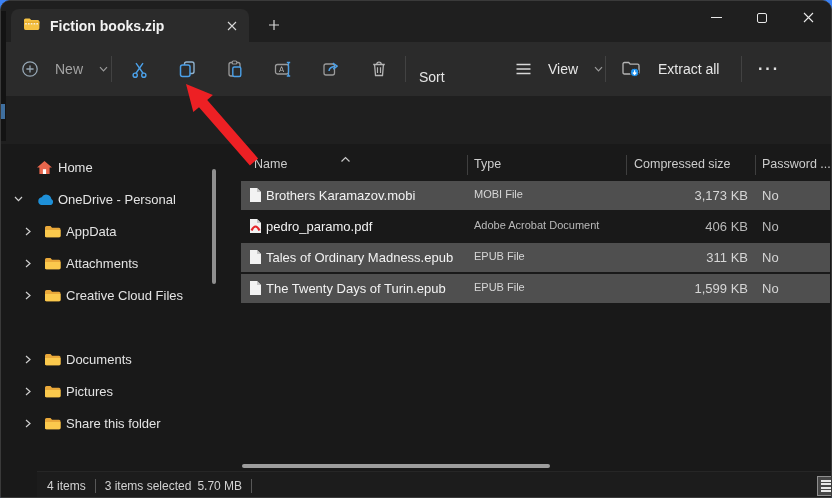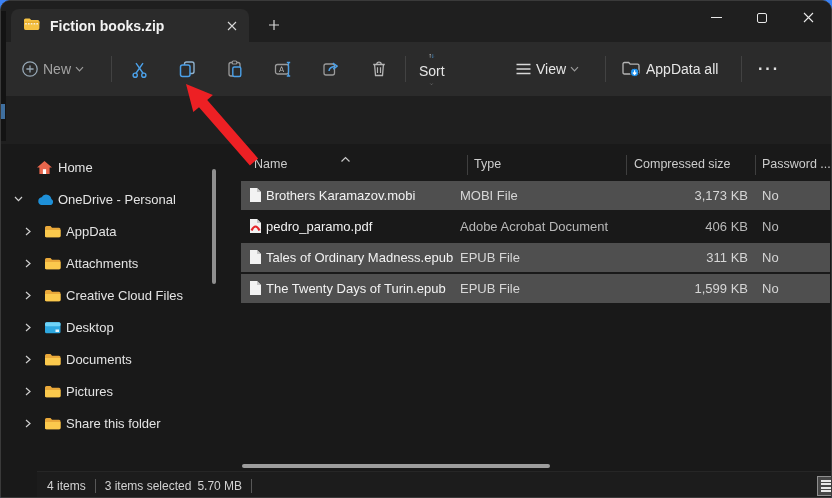--- a/index.html
+++ b/index.html
@@ -29,21 +29,21 @@
   .winbtn { width:46px; height:33px; border:none; background:transparent; display:flex;
             align-items:center; justify-content:center; cursor:pointer; }
   .min-glyph { width:11px; height:1px; background:#e8e8e8; }
   .max-glyph { width:10px; height:10px; border:1px solid #e8e8e8; border-radius:2px; }
 
   
   .commandbar { position:absolute; left:0; top:41px; width:100%; height:54px; background:#2b2b2b; }
   .cmd-sep { position:absolute; top:14px; width:1px; height:26px; background:#424242; }
   .cmd-btn { position:absolute; top:11px; height:32px; border:none; background:transparent;
              border-radius:4px; display:flex; align-items:center; cursor:pointer;
-             font-size:14px; color:#e6e6e6; padding:0 8px; gap:4px; }
+             font-size:14px; color:#e6e6e6; padding:0 8px; gap:16px; }
   .icon-btn { position:absolute; top:9px; width:40px; height:36px; border:none; background:transparent;
               border-radius:4px; display:flex; align-items:center; justify-content:center; cursor:pointer; }
   .new-label { color:#a3a3a3; }
   .more-dots { font-size:16px; color:#e0e0e0; letter-spacing:2px; font-weight:700; }
 
   
   .addressrow { position:absolute; left:0; top:95px; width:100%; height:48px; background:#1f1f1f; }
   .nav-btn { position:absolute; top:106px; width:28px; height:28px; border:none; background:transparent;
              border-radius:4px; display:flex; align-items:center; justify-content:center;
              cursor:pointer; font-size:16px; color:#e6e6e6; }
@@ -82,21 +82,21 @@
   
   .main { position:absolute; left:240px; top:0; width:592px; height:100%; }
   .colheader { position:absolute; left:0; top:7px; width:589px; height:28px; }
   .colh-label { position:absolute; top:6px; font-size:12.5px; color:#cccccc; cursor:pointer; white-space:nowrap; }
   .colh-sep { position:absolute; top:4px; width:1px; height:20px; background:#3f3f3f; }
   .sort-caret { position:absolute; left:99px; top:-2px; }
   .frow { position:absolute; left:0; width:589px; height:29px; cursor:pointer; }
   .frow.selected { background:#4f4f4f; }
   .f-icon { position:absolute; left:8px; top:6px; }
   .f-name { position:absolute; left:25px; top:7px; font-size:13px; color:#f2f2f2; white-space:nowrap; }
-  .f-type { position:absolute; left:219px; top:7px; font-size:13px; color:#b9b9b9; white-space:nowrap; }
+  .f-type { position:absolute; left:233px; top:7px; font-size:11px; color:#b9b9b9; white-space:nowrap; }
   .frow.selected .f-type { color:#d6d6d6; }
   .f-size { position:absolute; left:385px; top:7px; width:122px; font-size:13px; color:#b9b9b9; text-align:right; }
   .frow.selected .f-size { color:#d6d6d6; }
   .f-pw { position:absolute; left:521px; top:7px; font-size:13px; color:#b9b9b9; }
   .frow.selected .f-pw { color:#d6d6d6; }
   .hscrollbar { position:absolute; left:1px; top:320px; width:308px; height:4px; background:#9d9d9d;
                 border-radius:2px; cursor:pointer; }
 
   
   .statusbar { position:absolute; left:0; top:470px; width:100%; height:28px; background:#1c1c1c;
@@ -234,21 +234,21 @@
           </svg>
       </button>
       <span class="cmd-sep" style="left:604px;"></span>
 
       <button class="cmd-btn" style="left:612px;">
         <svg width="21" height="18" viewBox="0 0 21 18">
           <path d="M2 4 q0-1.5 1.5-1.5 h4.2 l1.5 1.6 h7.3 q1.5 0 1.5 1.5 v6.9 q0 1.5-1.5 1.5 H3.5 Q2 14 2 12.5 Z" fill="none" stroke="#b5b5b5" stroke-width="1.3"></path>
           <circle cx="13.6" cy="12.4" r="4.1" fill="#2196f3" stroke="#2b2b2b" stroke-width="1"></circle>
           <path d="M13.6 10.3 V14 M11.9 12.5 L13.6 14.3 L15.3 12.5" fill="none" stroke="#ffffff" stroke-width="1.2"></path>
         </svg>
-        <span>AppData all</span>
+        <span>Extract all</span>
       </button>
       <span class="cmd-sep" style="left:740px;"></span>
       <button class="cmd-btn" style="left:748px; width:40px; justify-content:center;">
         <span class="more-dots">···</span>
       </button>
     </div>
 
     <div class="addressrow">
       <button class="nav-btn" style="left:8px;">
         <svg width="17" height="12" viewBox="0 0 17 12">
@@ -384,35 +384,20 @@
           </span>
           <span class="s-icon s-icon-child">
             <svg width="17" height="13" viewBox="0 0 17 13">
               <path d="M1 2.6 q0-1.5 1.5-1.5 h4 l1.5 1.6 h7 q1.5 0 1.5 1.5 v6.6 q0 1.5-1.5 1.5 H2.5 Q1 12.3 1 10.8 Z" fill="#e9a83a"></path>
               <path d="M1 5 h15.5 v5.8 q0 1.5-1.5 1.5 H2.5 Q1 12.3 1 10.8 Z" fill="#fbc94d"></path>
             </svg>
           </span>
           <span class="s-label s-label-child">Creative Cloud Files</span>
         </div>
 
-        <div class="sitem" style="top:169px;">
-          <span class="chev chev-slot-child">
-            <svg width="6" height="9" viewBox="0 0 6 9">
-                <path d="M1 1 L5 4.5 L1 8" fill="none" stroke="#cfcfcf" stroke-width="1.2"></path>
-              </svg>
-          </span>
-          <span class="s-icon s-icon-child">
-            <svg width="17" height="13" viewBox="0 0 17 13">
-              <rect x="1" y="1.2" width="15.5" height="11" rx="1.5" fill="#2ea8e0"></rect>
-              <rect x="1" y="1.2" width="15.5" height="4" rx="1.5" fill="#6fd3f7"></rect>
-              <rect x="11.5" y="8.5" width="3.5" height="2.5" fill="#e8f7ff"></rect>
-            </svg>
-          </span>
-          <span class="s-label s-label-child">Desktop</span>
-        </div>
 
         <div class="sitem" style="top:201px;">
           <span class="chev chev-slot-child">
             <svg width="6" height="9" viewBox="0 0 6 9">
                 <path d="M1 1 L5 4.5 L1 8" fill="none" stroke="#cfcfcf" stroke-width="1.2"></path>
               </svg>
           </span>
           <span class="s-icon s-icon-child">
             <svg width="17" height="13" viewBox="0 0 17 13">
               <path d="M1 2.6 q0-1.5 1.5-1.5 h4 l1.5 1.6 h7 q1.5 0 1.5 1.5 v6.6 q0 1.5-1.5 1.5 H2.5 Q1 12.3 1 10.8 Z" fill="#e9a83a"></path>

